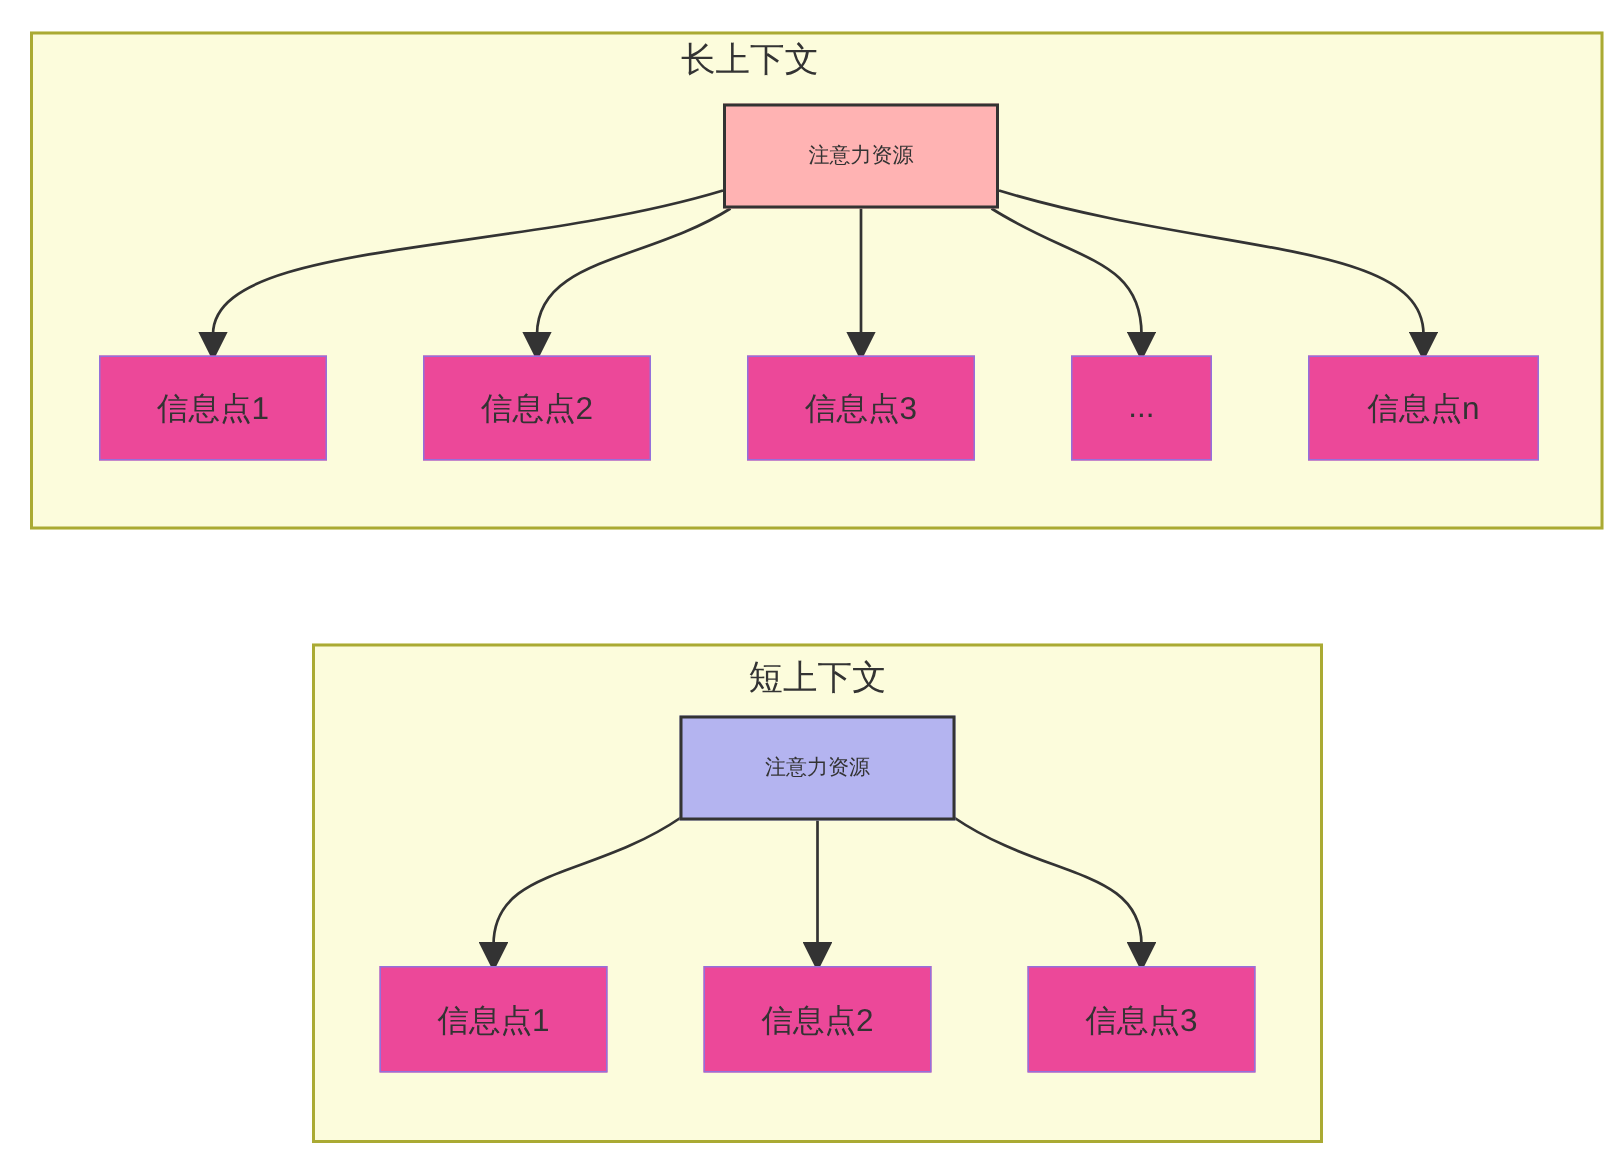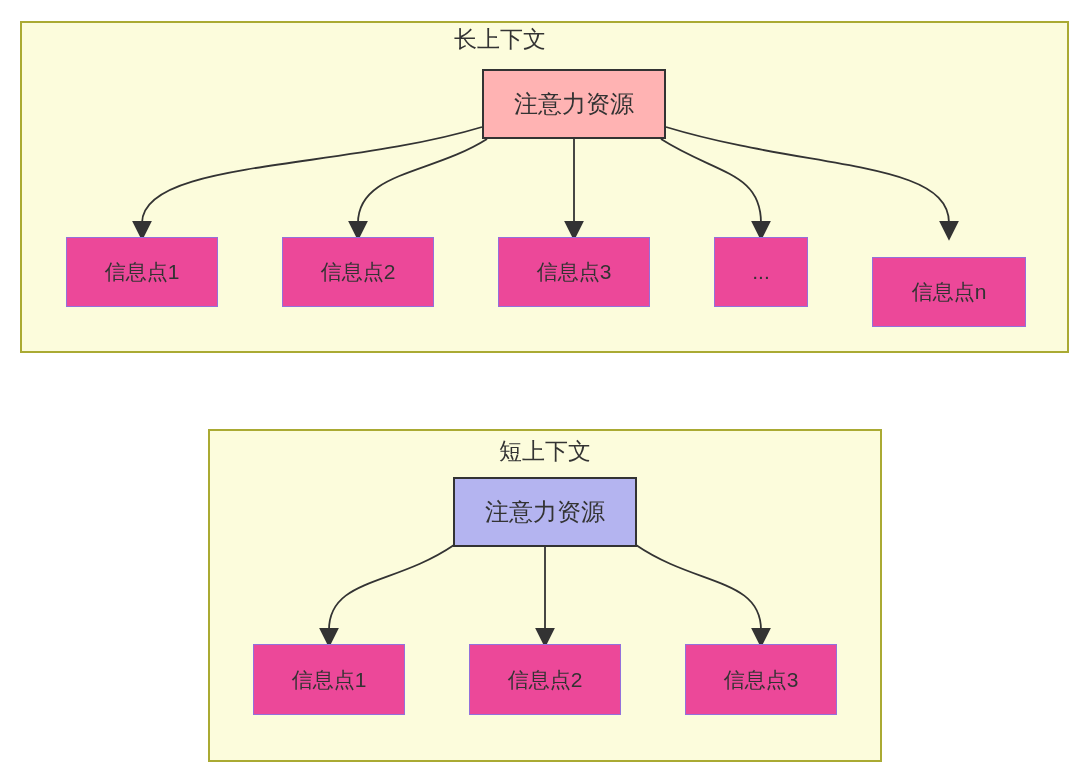--- a/index.html
+++ b/index.html
@@ -56,30 +56,30 @@
     justify-content: center;
     font-size: 21px;
     color: #333333;
     text-align: center;
     z-index: 3;
     background: #ec4899;
     border: 1.4px solid #9370db;
   }
   .hub {
     border: 2.5px solid #333333;
-    font-size: 24px;
+    font-size: 14px;
   }
   .hub-long  { left: 482px; top: 69px;  width: 184px; height: 70px; background: #ffb3b3; }
   .hub-short { left: 453px; top: 477px; width: 184px; height: 70px; background: #b4b4f0; }
 
   .l-n1   { left: 66px;  top: 237px; width: 152px; height: 70px; }
   .l-n2   { left: 282px; top: 237px; width: 152px; height: 70px; }
   .l-n3   { left: 498px; top: 237px; width: 152px; height: 70px; }
   .l-dots { left: 714px; top: 237px; width: 94px;  height: 70px; }
-  .l-nn   { left: 872px; top: 237px; width: 154px; height: 70px; margin-top: 20px; }
+  .l-nn   { left: 872px; top: 237px; width: 154px; height: 70px; }
 
   .s-n1   { left: 253px; top: 644px; width: 152px; height: 71px; }
   .s-n2   { left: 469px; top: 644px; width: 152px; height: 71px; }
   .s-n3   { left: 685px; top: 644px; width: 152px; height: 71px; }
 </style>
 </head>
 <body>
 
 <div class="canvas">
 

